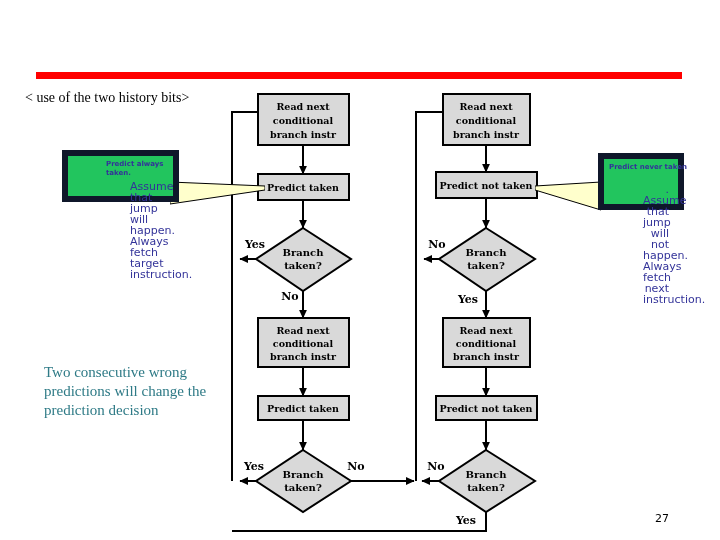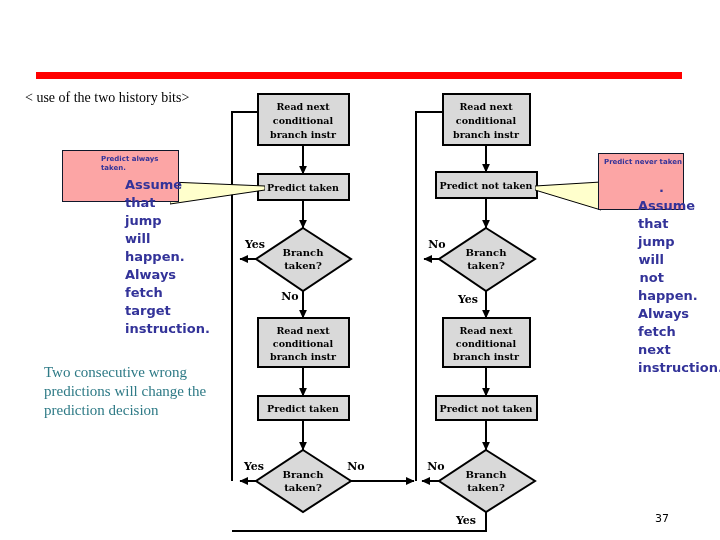--- a/index.html
+++ b/index.html
@@ -31,30 +31,30 @@
     font-size:15px;line-height:19px;color:#2E7A86;
   }
 
   .pagenum{
     position:absolute;left:655px;top:512px;
     font-family:"DejaVu Sans", sans-serif;font-size:11px;color:#000000;
   }
 
   
   .callout{
-    position:absolute;background:#fca5a5;border:1px solid #0f172a;
+    position:absolute;background:#22c55e;border:6px solid #0f172a;
     box-sizing:border-box;
   }
   .callout-head{
     font-family:"DejaVu Sans", sans-serif;font-weight:bold;
     font-size:7px;line-height:9px;color:#333399;
   }
   .callout-body{
-    font-family:"DejaVu Sans", sans-serif;font-weight:bold;
-    font-size:13px;line-height:18px;color:#333399;
+    font-family:"DejaVu Sans", sans-serif;font-weight:normal;
+    font-size:11px;line-height:11px;color:#333399;
   }
   #callout-left{left:62px;top:150px;width:117px;height:52px;}
   #callout-left .callout-head{position:absolute;left:38px;top:4px;width:76px;}
   #callout-left .callout-body{position:absolute;left:62px;top:25px;width:24px;}
 
   #callout-right{left:598px;top:153px;width:86px;height:57px;}
   #callout-right .callout-head{position:absolute;left:5px;top:4px;width:80px;}
   #callout-right .callout-body{position:absolute;left:39px;top:25px;width:26px;text-align:right;}
 
   .leader{position:absolute;}
@@ -203,15 +203,15 @@
     <div class="callout-head">Predict always taken.</div>
     <div class="callout-body">Assume that jump will happen. Always fetch target instruction.</div>
   </div>
 
   <div class="callout" id="callout-right">
     <div class="callout-head">Predict never taken</div>
     <div class="callout-body">. Assume that jump will not happen. Always fetch next instruction.</div>
   </div>
 
   <div class="note">Two consecutive wrong predictions will change the prediction decision</div>
-  <div class="pagenum">37</div>
+  <div class="pagenum">27</div>
 
 </div>
 
 </body></html>

